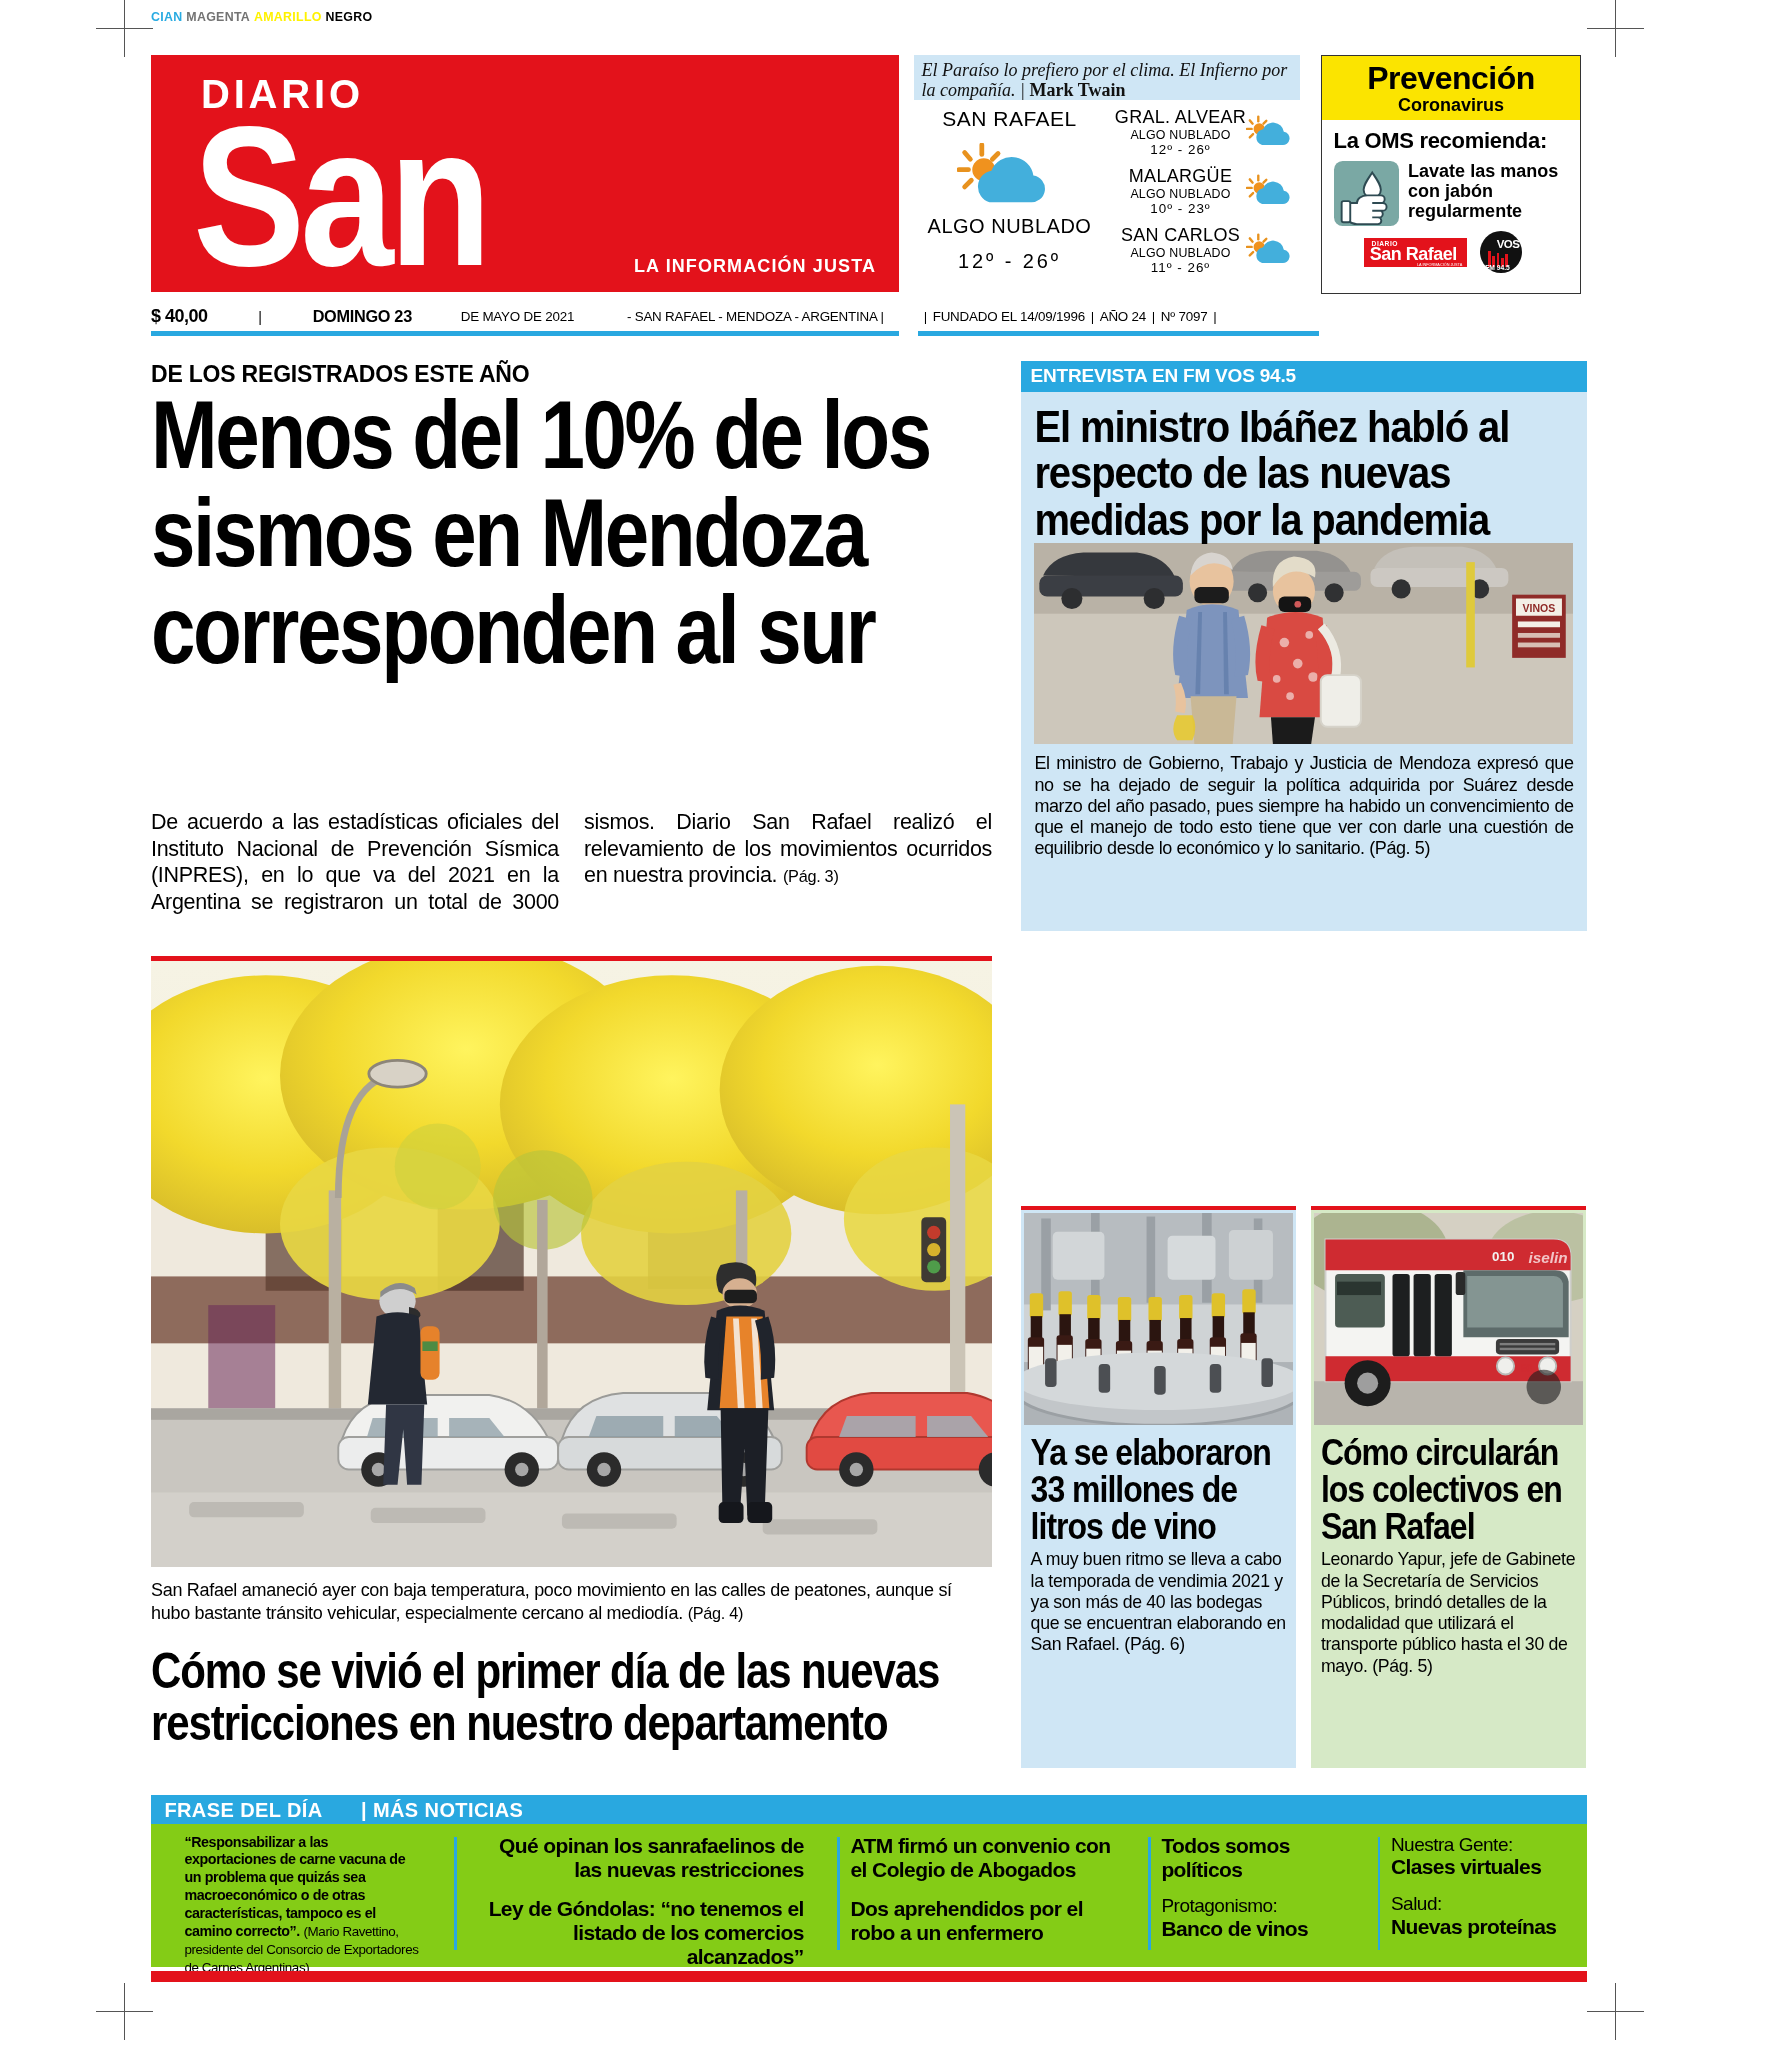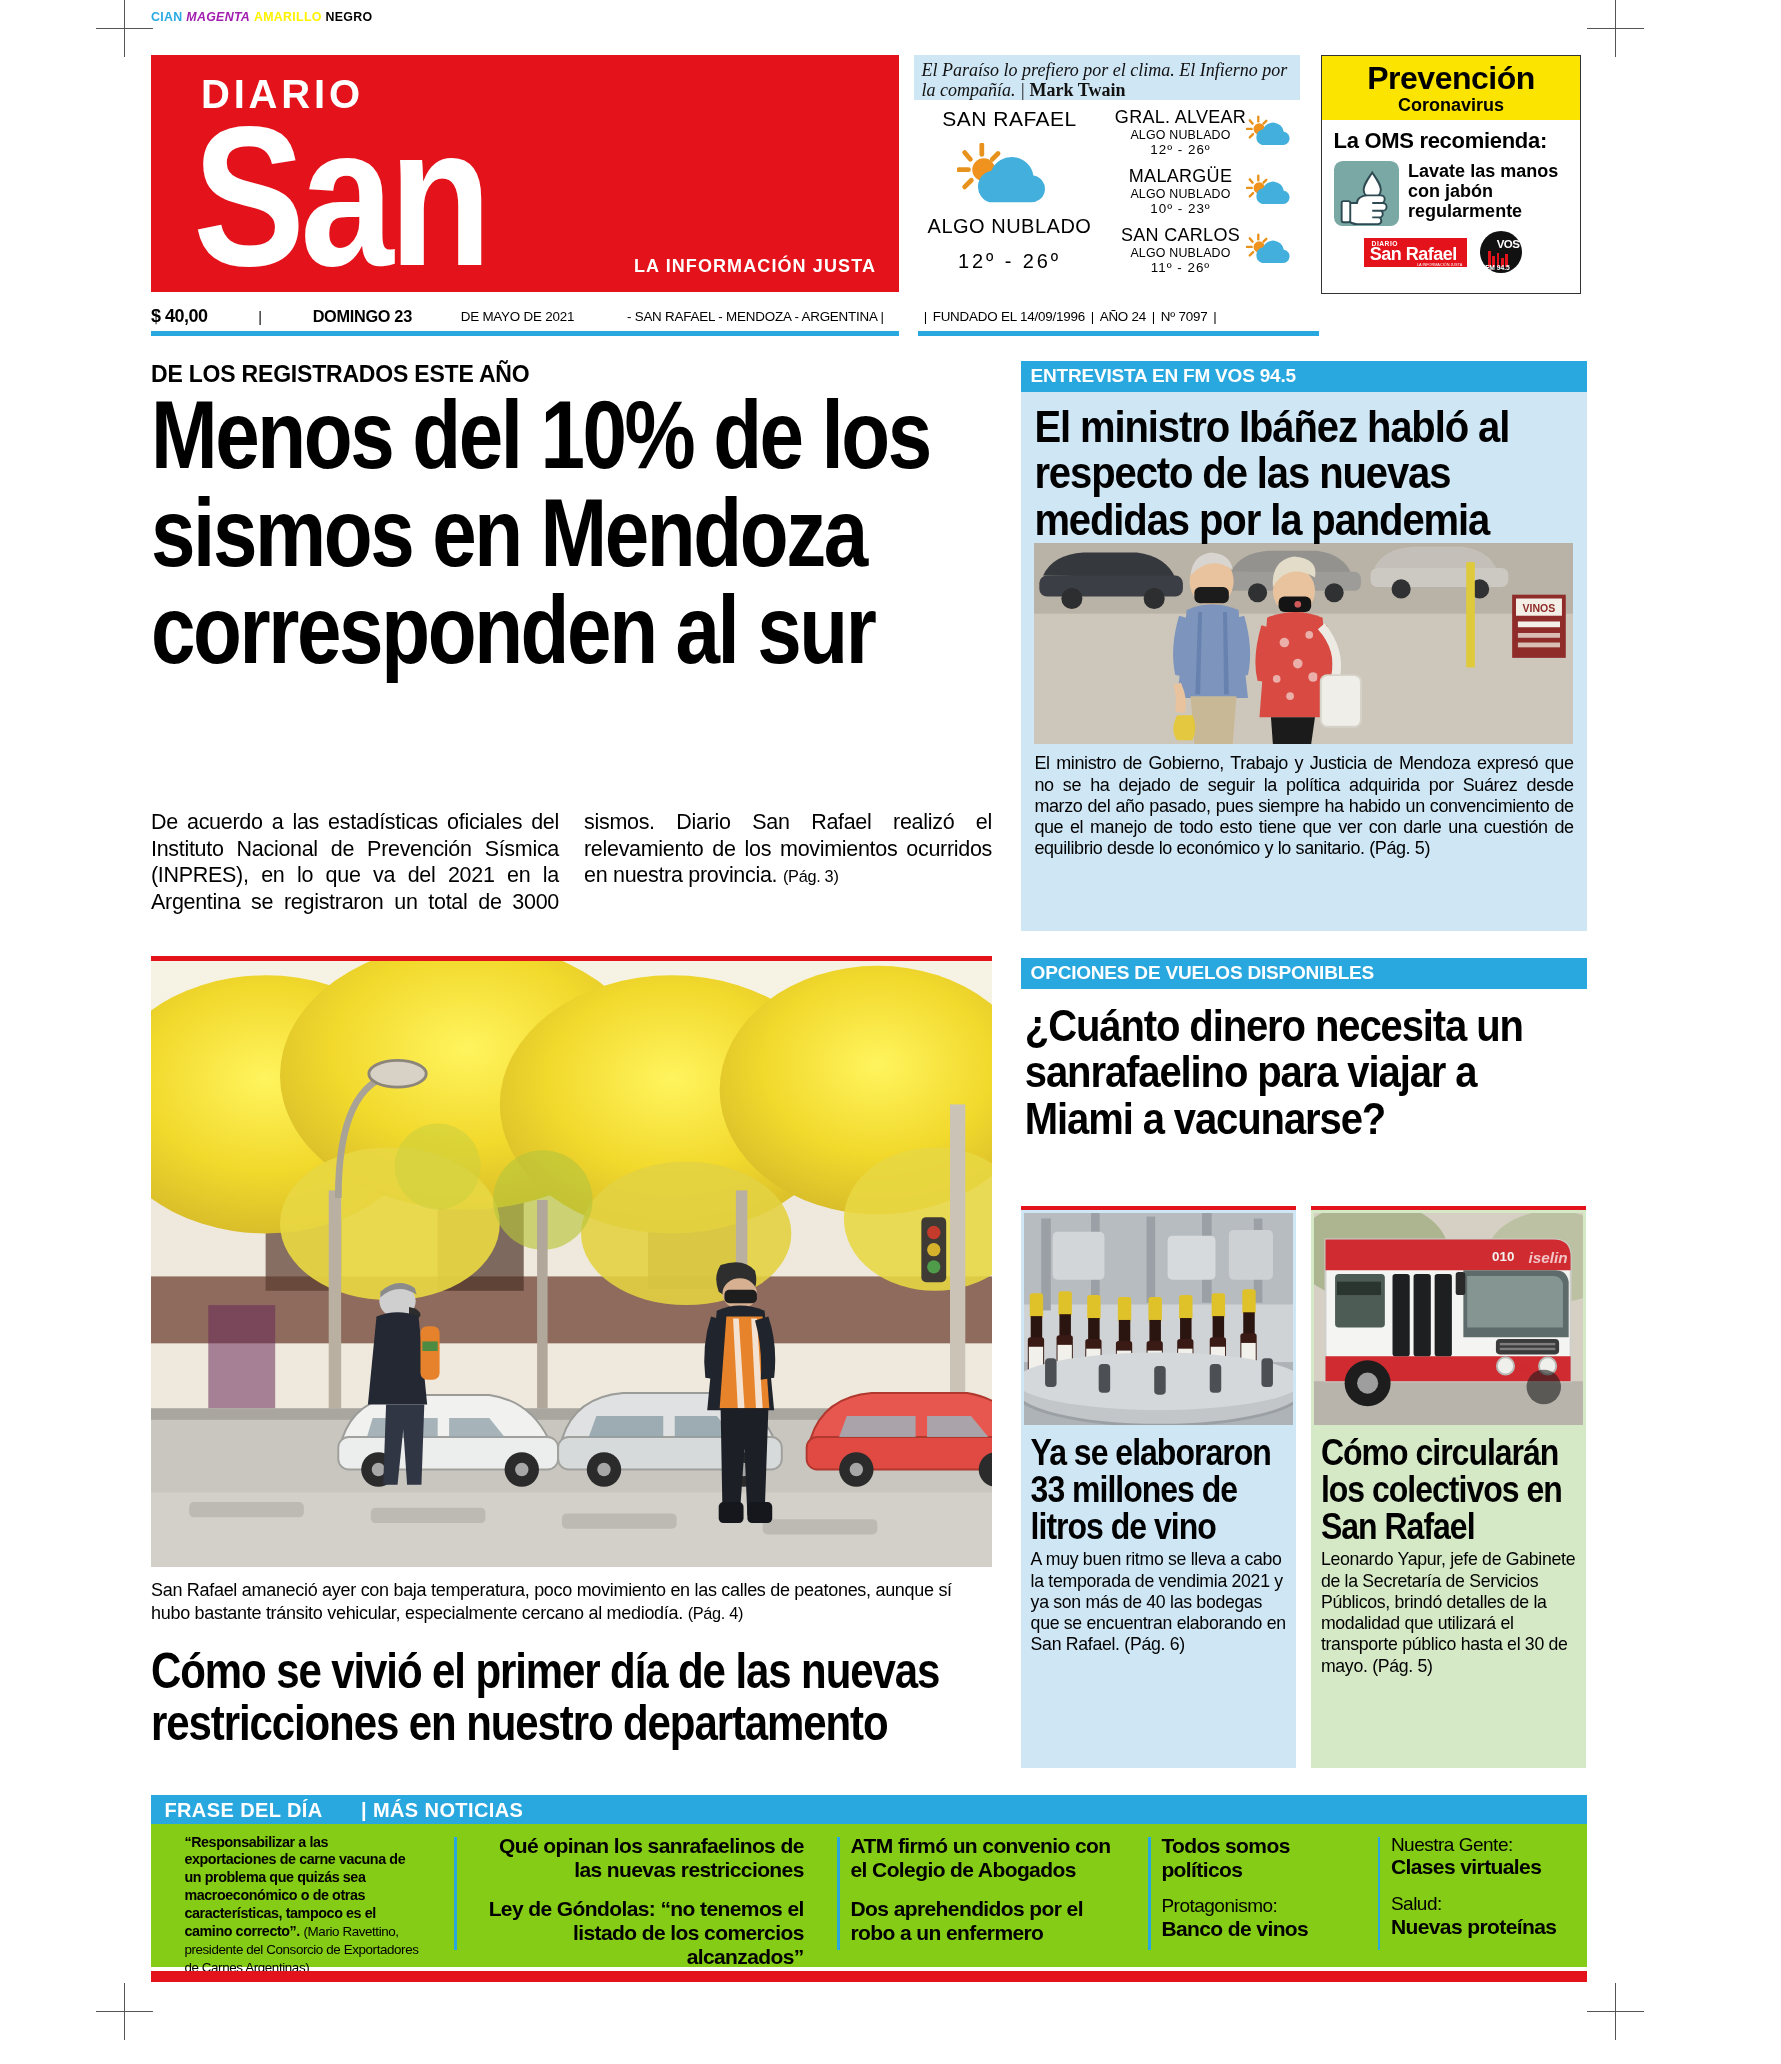--- a/index.html
+++ b/index.html
@@ -24,21 +24,21 @@
   .rm-br { left:1587px; top:1983px; }
 
   
   .cmyk {
     position:absolute; left:151px; top:9.6px;
     font-size:12.4px; font-weight:bold; letter-spacing:0.3px;
     white-space:nowrap;
   }
   .cmyk span { margin-right:3.8px; }
   .c-cian { color:#29abe2; }
-  .c-mag  { color:#a21caf;font-style:italic; }
+  .c-mag  { color:#737373; }
   .c-ama  { color:#fff200; }
   .c-neg  { color:#000; }
 
   
   .masthead {
     position:absolute; left:151px; top:55px;
     width:748px; height:237px; background:#e3121b;
     color:#fff; overflow:hidden;
   }
   .mast-diario {
@@ -594,24 +594,20 @@
           <rect x="300" y="138" width="42" height="54" rx="7" fill="#efeee8" stroke="#d6d3ca" stroke-width="2"></rect>
         </g>
       </svg>
     </div>
     <p>
       <span>El ministro de Gobierno, Trabajo y Justicia de Mendoza expresó que no se ha dejado de seguir la política adquirida por Suárez desde marzo del año pasado, pues siempre ha habido un convencimiento de que el manejo de todo esto tiene que ver con darle una cuestión de equilibrio desde lo económico y lo sanitario.</span>
       <span class="pag">(Pág. 5)</span>
     </p>
   </div>
 
-  <div class="vuelos">
-    <div class="sec-label">OPCIONES DE VUELOS DISPONIBLES</div>
-    <h2>¿Cuánto dinero necesita un sanrafaelino para viajar a Miami a vacunarse?</h2>
-  </div>
 
   <div class="twobox">
 
     <div class="bx bx-blue">
       <div class="photo">
         <svg width="270" height="212" viewBox="0 0 282 222" preserveAspectRatio="xMidYMid slice">
           <rect width="282" height="222" fill="#c8ccce"></rect>
           <rect x="0" y="0" width="282" height="96" fill="#b7bcc0"></rect>
           <rect x="0" y="96" width="282" height="60" fill="#cfd3d5"></rect>
           <rect x="0" y="156" width="282" height="66" fill="#aeb3b7"></rect>

